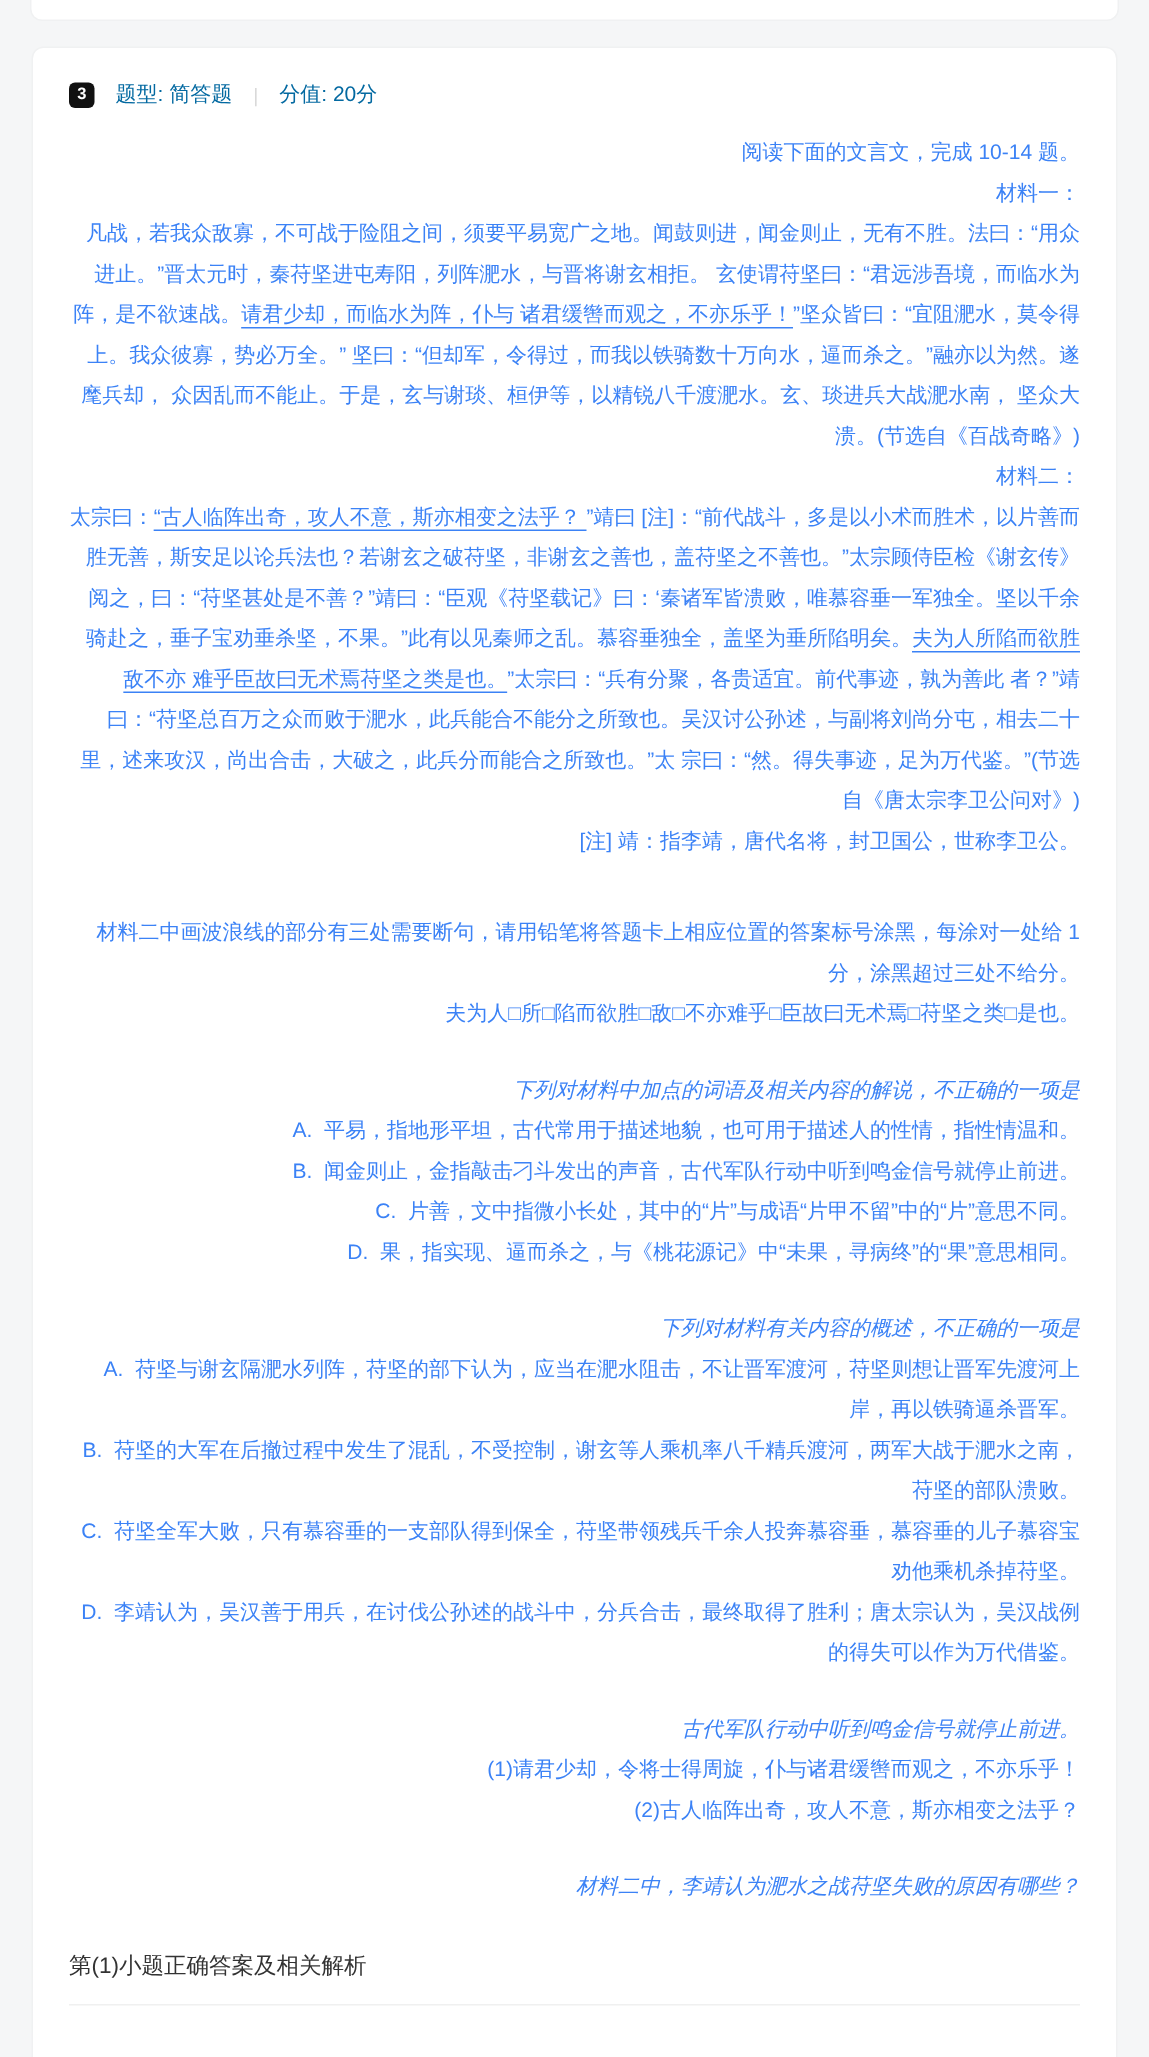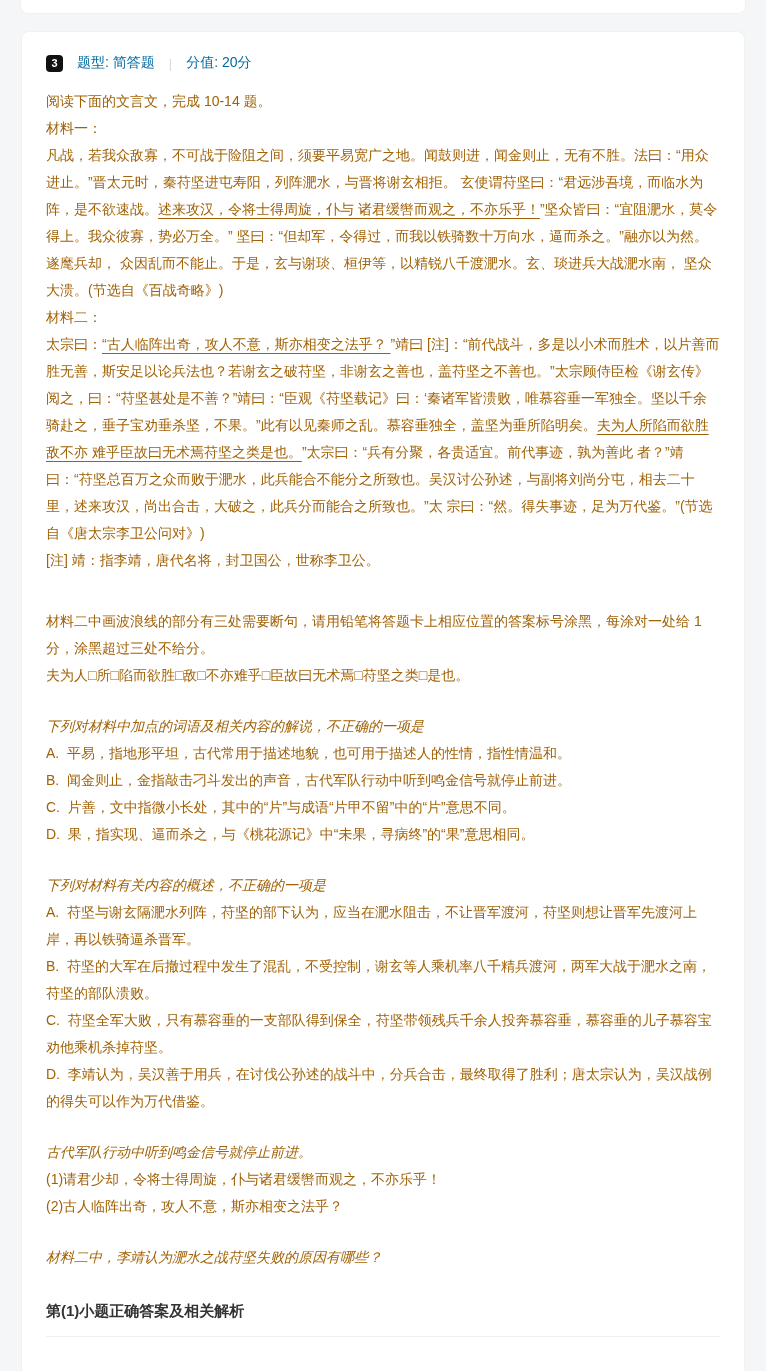--- a/index.html
+++ b/index.html
@@ -50,36 +50,37 @@
     border-radius: 4px;
     flex: 0 0 auto;
   }
   .meta { color: #0369a1; font-size: 14px; }
   .meta-sep { color: #d9d9d9; font-size: 13px; }
   .body-text { margin-top: 16px; }
   .body-text p {
     margin: 0;
     font-size: 14px;
     line-height: 27px;
-    color: #a16207;
+    color: #3b82f6;
     white-space: pre-wrap;
     word-break: break-all;
+    text-align: right;
   }
   .underline {
     text-decoration: underline;
     text-underline-offset: 4px;
   }
   .mt-duanju { margin-top: 34px !important; }
   .mt-stem   { margin-top: 24px !important; font-style: italic; }
   .mt-opts   { }
   .opts p { margin: 0; }
   .ans-heading {
     margin: 29px 0 0;
     font-size: 15px;
-    font-weight: 700;
+    font-weight: 400;
     color: #333333;
     line-height: 22px;
   }
   .divider {
     border: none;
     border-top: 1px solid #f0f0f0;
     margin: 14px 0 0;
   }
 </style>
 </head>
@@ -94,21 +95,21 @@
     <div class="card-header">
       <span class="badge">3</span>
       <span class="meta">题型: 简答题</span>
       <span class="meta-sep">|</span>
       <span class="meta">分值: 20分</span>
     </div>
 
     <div class="body-text">
       <p>阅读下面的文言文，完成 10-14 题。</p>
       <p>材料一：</p>
-      <p><span>凡战，若我众敌寡，不可战于险阻之间，须要平易宽广之地。闻鼓则进，闻金则止，无有不胜。法曰：“用众进止。”晋太元时，秦苻坚进屯寿阳，列阵淝水，与晋将谢玄相拒。 玄使谓苻坚曰：“君远涉吾境，而临水为阵，是不欲速战。</span><span class="underline">述来攻汉，令将士得周旋，仆与 诸君缓辔而观之，不亦乐乎！</span><span>”坚众皆曰：“宜阻淝水，莫令得上。我众彼寡，势必万全。” 坚曰：“但却军，令得过，而我以铁骑数十万向水，逼而杀之。”融亦以为然。遂麾兵却， 众因乱而不能止。于是，玄与谢琰、桓伊等，以精锐八千渡淝水。玄、琰进兵大战淝水南， 坚众大溃。(节选自《百战奇略》)</span></p>
+      <p><span>凡战，若我众敌寡，不可战于险阻之间，须要平易宽广之地。闻鼓则进，闻金则止，无有不胜。法曰：“用众进止。”晋太元时，秦苻坚进屯寿阳，列阵淝水，与晋将谢玄相拒。 玄使谓苻坚曰：“君远涉吾境，而临水为阵，是不欲速战。</span><span class="underline">请君少却，而临水为阵，仆与 诸君缓辔而观之，不亦乐乎！</span><span>”坚众皆曰：“宜阻淝水，莫令得上。我众彼寡，势必万全。” 坚曰：“但却军，令得过，而我以铁骑数十万向水，逼而杀之。”融亦以为然。遂麾兵却， 众因乱而不能止。于是，玄与谢琰、桓伊等，以精锐八千渡淝水。玄、琰进兵大战淝水南， 坚众大溃。(节选自《百战奇略》)</span></p>
       <p>材料二：</p>
       <p><span>太宗曰：</span><span class="underline">“古人临阵出奇，攻人不意，斯亦相变之法乎？ </span><span>”靖曰 [注]：“前代战斗，多是以小术而胜术，以片善而胜无善，斯安足以论兵法也？若谢玄之破苻坚，非谢玄之善也，盖苻坚之不善也。”太宗顾侍臣检《谢玄传》阅之，曰：“苻坚甚处是不善？”靖曰：“臣观《苻坚载记》曰：‘秦诸军皆溃败，唯慕容垂一军独全。坚以千余骑赴之，垂子宝劝垂杀坚，不果。”此有以见秦师之乱。慕容垂独全，盖坚为垂所陷明矣。</span><span class="underline">夫为人所陷而欲胜敌不亦 难乎臣故曰无术焉苻坚之类是也。</span><span>”太宗曰：“兵有分聚，各贵适宜。前代事迹，孰为善此 者？”靖曰：“苻坚总百万之众而败于淝水，此兵能合不能分之所致也。吴汉讨公孙述，与副将刘尚分屯，相去二十里，述来攻汉，尚出合击，大破之，此兵分而能合之所致也。”太 宗曰：“然。得失事迹，足为万代鉴。”(节选自《唐太宗李卫公问对》)</span></p>
       <p>[注] 靖：指李靖，唐代名将，封卫国公，世称李卫公。</p>
 
       <p class="mt-duanju">材料二中画波浪线的部分有三处需要断句，请用铅笔将答题卡上相应位置的答案标号涂黑，每涂对一处给 1 分，涂黑超过三处不给分。</p>
       <p>夫为人□所□陷而欲胜□敌□不亦难乎□臣故曰无术焉□苻坚之类□是也。</p>
 
       <p class="mt-stem">下列对材料中加点的词语及相关内容的解说，不正确的一项是</p>
       <div class="opts mt-opts">
         <p>A.  平易，指地形平坦，古代常用于描述地貌，也可用于描述人的性情，指性情温和。</p>

